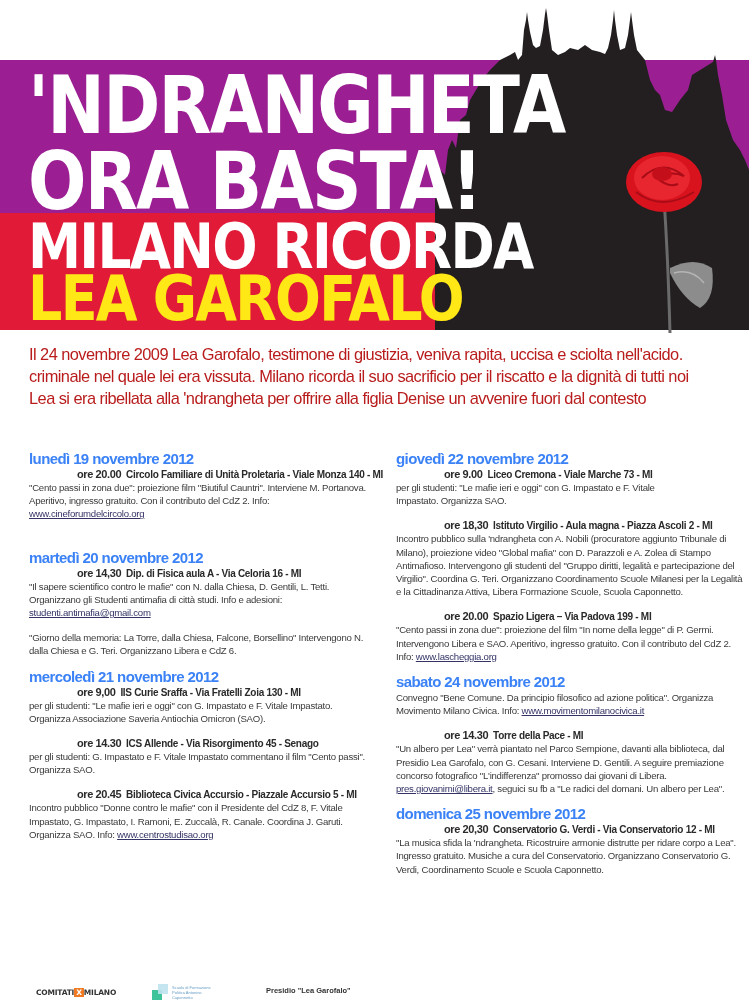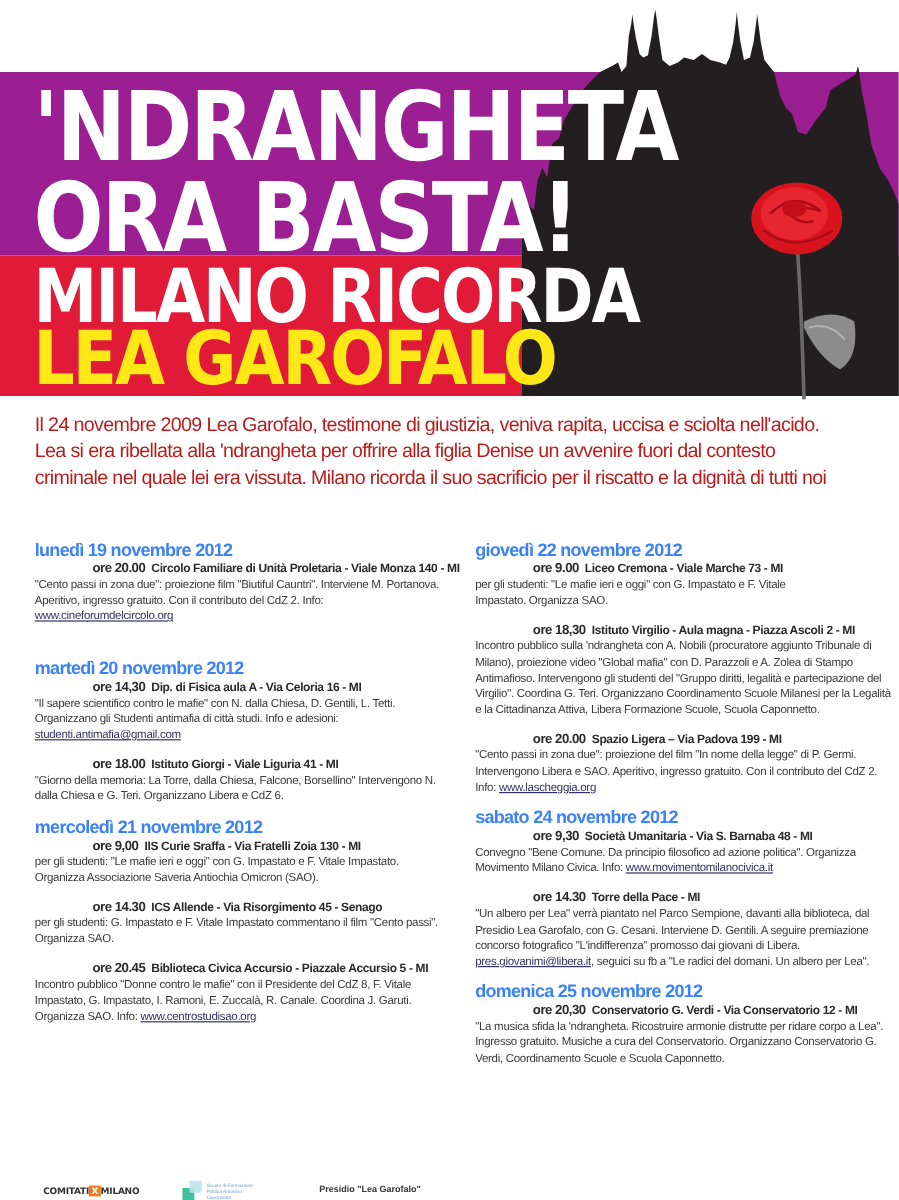--- a/index.html
+++ b/index.html
@@ -86,22 +86,22 @@
     <ellipse cx="52" cy="34" rx="38" ry="30" fill="#d8131e"></ellipse>
     <ellipse cx="50" cy="30" rx="28" ry="22" fill="#e82630"></ellipse>
     <path d="M30,30 Q50,10 72,28 Q58,22 45,30 Q56,40 66,36" stroke="#a80c16" stroke-width="2" fill="none"></path>
     <path d="M24,44 Q50,64 82,44" stroke="#a80c16" stroke-width="2" fill="none"></path>
     <ellipse cx="50" cy="26" rx="10" ry="7" fill="#c40f1a"></ellipse>
   </svg>
 </div>
 
 <div class="intro">
   <p>Il 24 novembre 2009 Lea Garofalo, testimone di giustizia, veniva rapita, uccisa e sciolta nell'acido.</p>
+  <p>criminale nel quale lei era vissuta. Milano ricorda il suo sacrificio per il riscatto e la dignità di tutti noi</p>
   <p>Lea si era ribellata alla 'ndrangheta per offrire alla figlia Denise un avvenire fuori dal contesto</p>
-  <p>criminale nel quale lei era vissuta. Milano ricorda il suo sacrificio per il riscatto e la dignità di tutti noi</p>
 </div>
 
 <div class="col col-left">
 
   <div class="day">
     <div class="day-title">lunedì 19 novembre 2012</div>
     <div class="event" style="margin-bottom:28px">
       <div class="event-head">
         <span class="event-time">ore 20.00</span><span>Circolo Familiare di Unità Proletaria - Viale Monza 140 - MI</span>
       </div>
@@ -115,23 +115,20 @@
     <div class="day-title">martedì 20 novembre 2012</div>
     <div class="event">
       <div class="event-head">
         <span class="event-time">ore 14,30</span><span>Dip. di Fisica aula A - Via Celoria 16 - MI</span>
       </div>
       <div class="event-desc">
         <span>"Il sapere scientifico contro le mafie" con N. dalla Chiesa, D. Gentili, L. Tetti. Organizzano gli Studenti antimafia di città studi. Info e adesioni: </span><span class="event-link">studenti.antimafia@gmail.com</span>
       </div>
     </div>
     <div class="event" style="margin-bottom:6px">
-      <div class="event-head">
-        <span class="event-time">ore 18.00</span><span>Istituto Giorgi - Viale Liguria 41 - MI</span>
-      </div>
       <div class="event-desc">"Giorno della memoria: La Torre, dalla Chiesa, Falcone, Borsellino" Intervengono N. dalla Chiesa e G. Teri. Organizzano Libera e CdZ 6.</div>
     </div>
   </div>
 
   <div class="day">
     <div class="day-title">mercoledì 21 novembre 2012</div>
     <div class="event">
       <div class="event-head">
         <span class="event-time">ore 9,00</span><span>IIS Curie Sraffa - Via Fratelli Zoia 130 - MI</span>
       </div>
@@ -176,23 +173,20 @@
       </div>
       <div class="event-desc">
         <span>"Cento passi in zona due": proiezione del film "In nome della legge" di P. Germi. Intervengono Libera e SAO. Aperitivo, ingresso gratuito. Con il contributo del CdZ 2. Info: </span><span class="event-link">www.lascheggia.org</span>
       </div>
     </div>
   </div>
 
   <div class="day">
     <div class="day-title">sabato 24 novembre 2012</div>
     <div class="event">
-      <div class="event-head">
-        <span class="event-time">ore 9,30</span><span>Società Umanitaria - Via S. Barnaba 48 - MI</span>
-      </div>
       <div class="event-desc">
         <span>Convegno "Bene Comune. Da principio filosofico ad azione politica". Organizza Movimento Milano Civica. Info: </span><span class="event-link">www.movimentomilanocivica.it</span>
       </div>
     </div>
     <div class="event" style="margin-bottom:4px">
       <div class="event-head">
         <span class="event-time">ore 14.30</span><span>Torre della Pace - MI</span>
       </div>
       <div class="event-desc">
         <span>"Un albero per Lea" verrà piantato nel Parco Sempione, davanti alla biblioteca, dal Presidio Lea Garofalo, con G. Cesani. Interviene D. Gentili. A seguire premiazione concorso fotografico "L'indifferenza" promosso dai giovani di Libera. </span><span class="event-link">pres.giovanimi@libera.it</span><span>, seguici su fb a "Le radici del domani. Un albero per Lea".</span>

